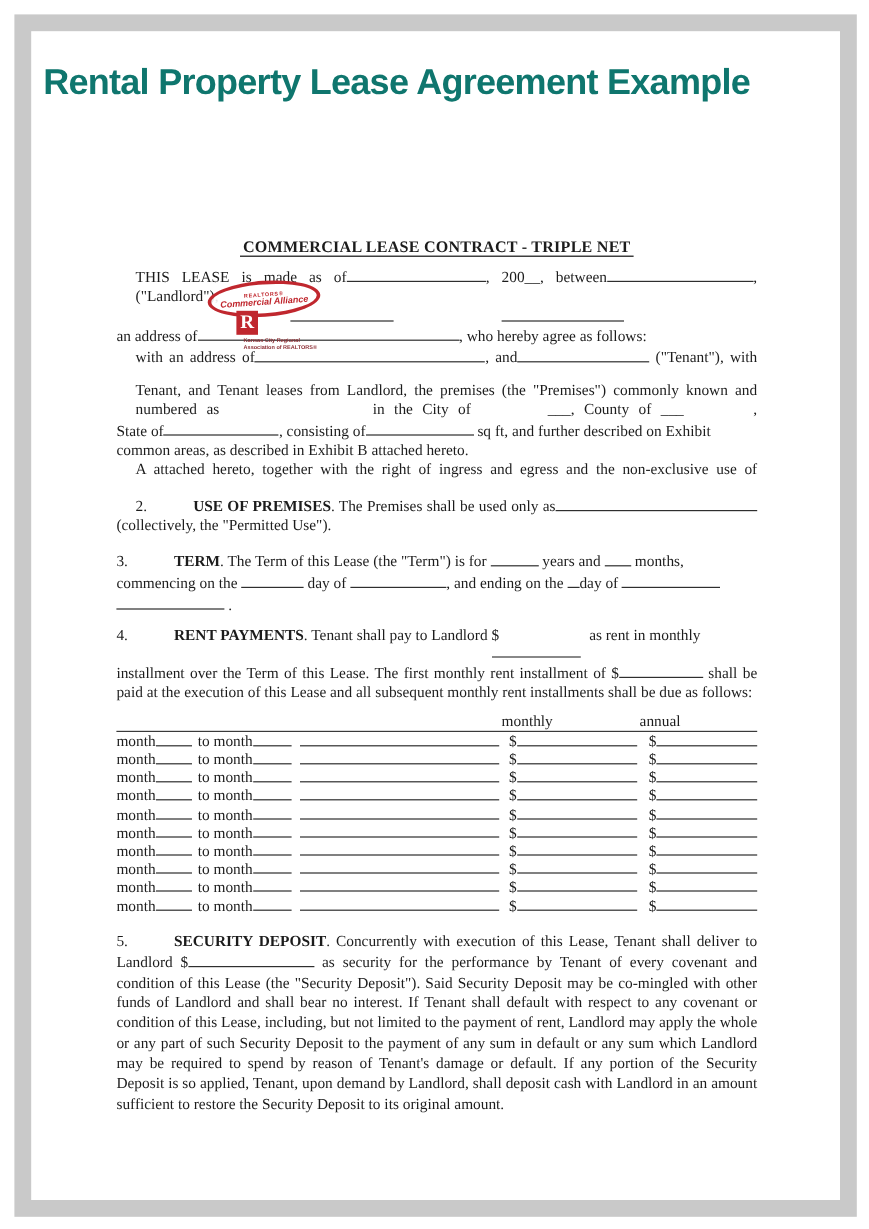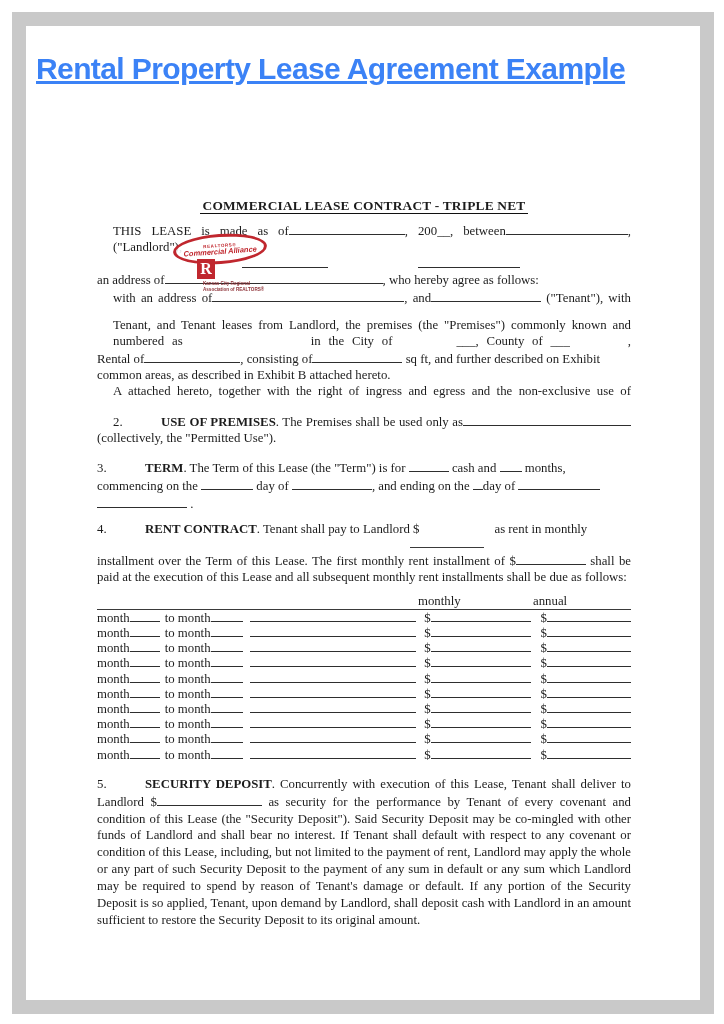--- a/index.html
+++ b/index.html
@@ -13,23 +13,22 @@
     position:absolute; left:12px; top:12px; width:702px; height:1002px;
     background:#c9c9c9;
   }
   .page {
     position:absolute; left:14px; top:14px; width:674px; height:974px;
     background:#ffffff;
   }
   .title {
     position:absolute; left:10px; top:26px; margin:0; width:660px;
     font-family:"Liberation Sans", sans-serif;
-    font-weight:700; font-size:30px; letter-spacing:-0.6px; color:#3b82f6;
+    font-weight:700; font-size:30px; letter-spacing:-0.6px; color:#0f766e;
     white-space:nowrap;
-    text-decoration:underline;
   }
   .doc {
     position:absolute; left:71px; top:172px; width:534px;
     font-size:12.8px; line-height:15.8px; color:#1c1c1c;
   }
   .doc-heading { text-align:center; font-weight:bold; font-size:13.4px; }
   .doc-heading span { border-bottom:1.6px solid #101010; padding:0 3px; letter-spacing:0.2px; }
   .line { min-height:15.5px; }
   .jline { text-align:justify; text-align-last:justify;margin-left:16px; }
   p.para { margin:14px 0 0 0; text-align:justify; }
@@ -116,38 +115,38 @@
           <span>an address of</span><span class="blank" style="width:218px"></span><span>, who hereby agree as follows:</span>
         </div>
         <div class="line jline">
           <span>with an address of</span><span class="blank" style="width:192px"></span><span>, and</span><span class="blank" style="width:110px"></span> <span>("Tenant"), with</span>
         </div>
       </div>
 
       <p class="para" style="margin-top:12px">
         <span class="line jline" style="display:block"><span>Tenant, and Tenant leases from Landlord, the premises (the "Premises") commonly known and</span></span>
         <span class="line jline" style="display:block"><span>numbered as</span><span class="sp" style="width:128px"></span><span>in the City of</span><span class="sp" style="width:64px"></span><span>___, County of ___</span><span class="sp" style="width:58px"></span><span>,</span></span>
-        <span class="line" style="display:block"><span>Rental of</span><span class="blank" style="width:96px"></span><span>, consisting of</span><span class="blank" style="width:90px"></span> <span>sq ft, and further described on Exhibit</span></span>
+        <span class="line" style="display:block"><span>State of</span><span class="blank" style="width:96px"></span><span>, consisting of</span><span class="blank" style="width:90px"></span> <span>sq ft, and further described on Exhibit</span></span>
         <span class="line" style="display:block"><span>common areas, as described in Exhibit B attached hereto.</span></span>
         <span class="line jline" style="display:block"><span>A attached hereto, together with the right of ingress and egress and the non-exclusive use of</span></span>
       </p>
 
       <p class="para">
         <span class="line jline" style="display:block"><span class="num">2.</span><span class="b">USE OF PREMISES</span><span>. The Premises shall be used only as</span><span class="blank" style="width:168px"></span></span>
         <span class="line" style="display:block"><span>(collectively, the "Permitted Use").</span></span>
       </p>
 
       <p class="para" style="margin-top:12px">
-        <span class="line" style="display:block"><span class="num">3.</span><span class="b">TERM</span><span>. The Term of this Lease (the "Term") is for</span> <span class="blank" style="width:40px"></span> <span>cash and</span> <span class="blank" style="width:22px"></span> <span>months,</span></span>
+        <span class="line" style="display:block"><span class="num">3.</span><span class="b">TERM</span><span>. The Term of this Lease (the "Term") is for</span> <span class="blank" style="width:40px"></span> <span>years and</span> <span class="blank" style="width:22px"></span> <span>months,</span></span>
         <span class="line" style="display:block"><span>commencing on the</span> <span class="blank" style="width:52px"></span> <span>day of</span> <span class="blank" style="width:80px"></span><span>, and ending on the</span> <span class="blank" style="width:10px"></span><span>day of</span> <span class="blank" style="width:82px"></span></span>
         <span class="line" style="display:block"><span class="blank" style="width:90px"></span> <span>.</span></span>
       </p>
 
       <p class="para" style="margin-top:10px">
-        <span class="line" style="display:block"><span class="num">4.</span><span class="b">RENT CONTRACT</span><span>. Tenant shall pay to Landlord $</span><span class="sp" style="width:75px"></span><span>as rent in monthly</span></span>
+        <span class="line" style="display:block"><span class="num">4.</span><span class="b">RENT PAYMENTS</span><span>. Tenant shall pay to Landlord $</span><span class="sp" style="width:75px"></span><span>as rent in monthly</span></span>
       </p>
 
       <p class="para rent-para">
         <span class="overline-blank"></span>
         <span>installment over the Term of this Lease. The first monthly rent installment of $</span><span class="blank" style="width:70px"></span> <span>shall be paid at the execution of this Lease and all subsequent monthly rent installments shall be due as follows:</span>
       </p>
 
       <div>
         <div class="thead">
           <span class="hm">monthly</span>

